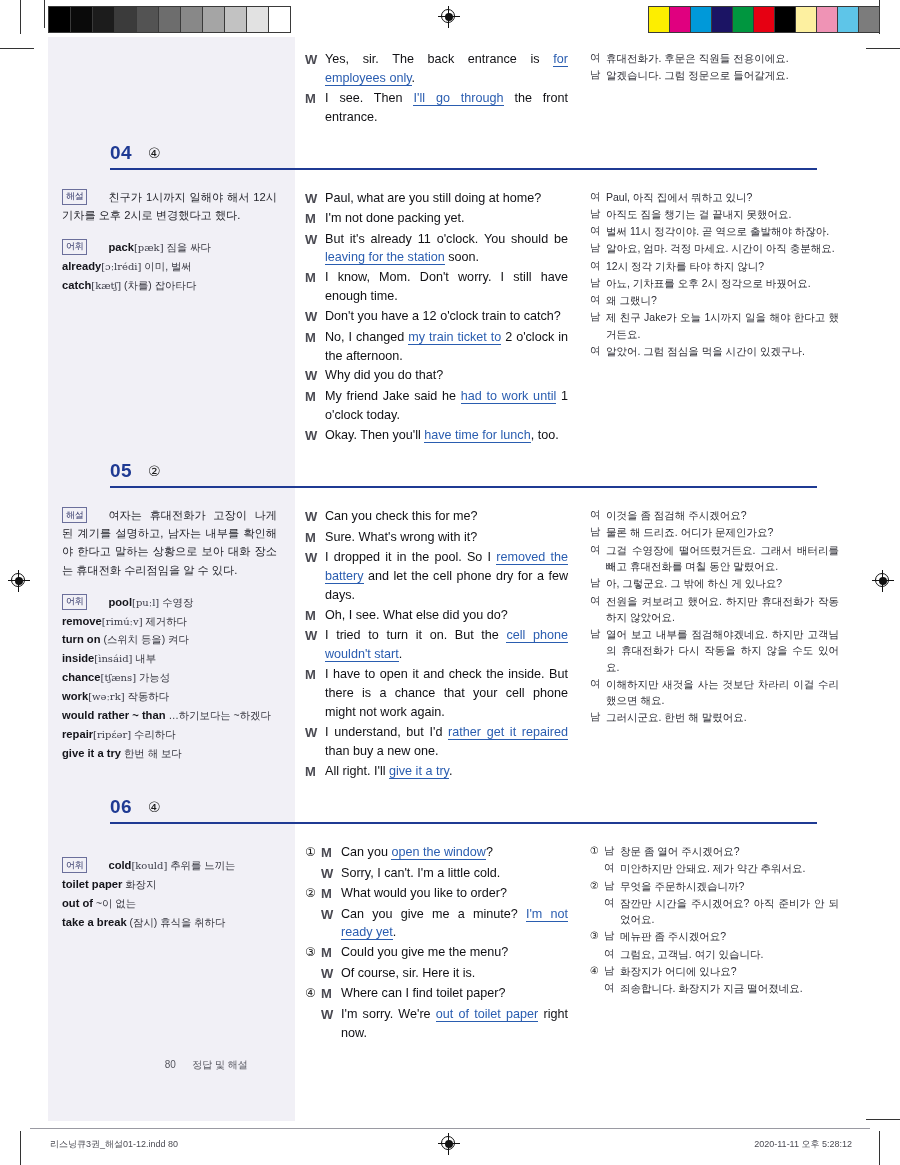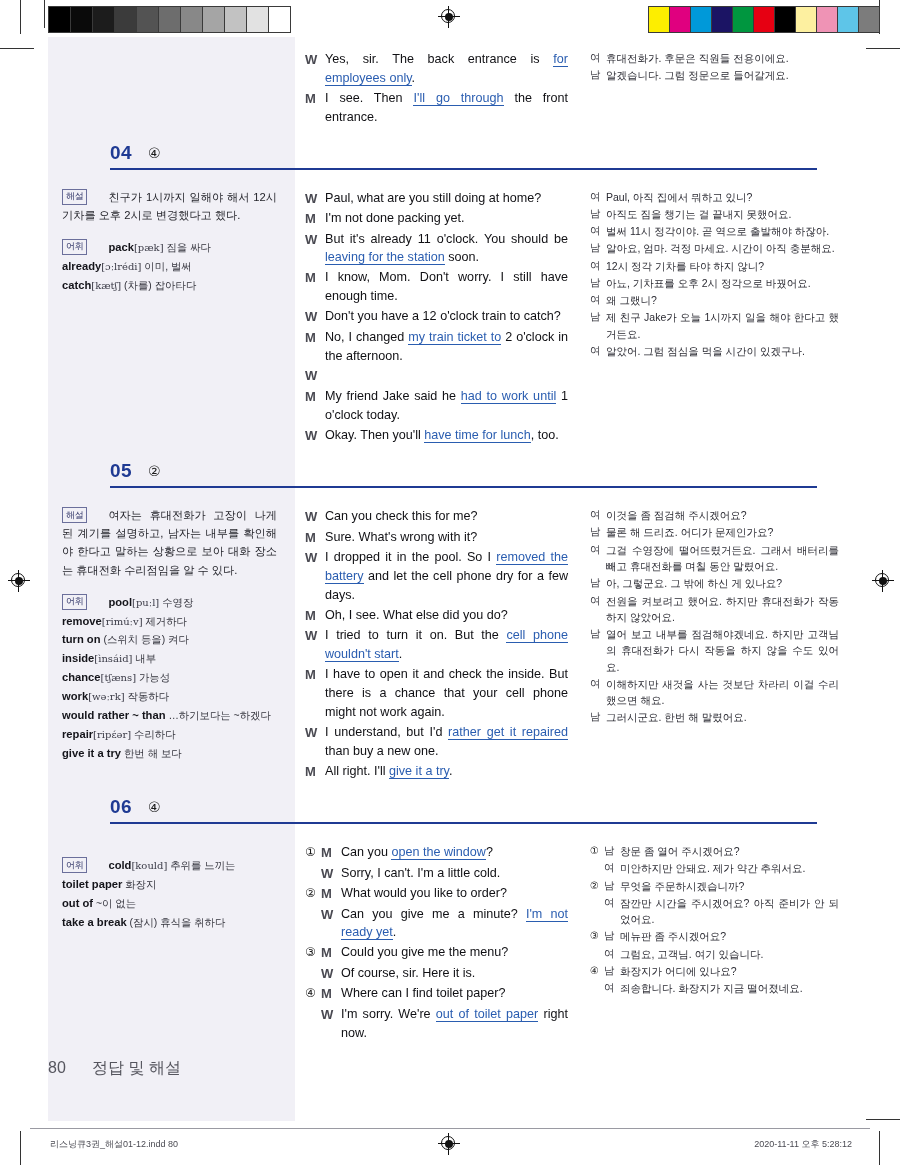--- a/index.html
+++ b/index.html
@@ -57,21 +57,21 @@
   .mark.circ{width:16px;font-weight:normal;font-size:12px;color:#1a1a1a;}
   .spk{flex:0 0 auto;width:20px;font-size:13px;font-weight:bold;color:#4a4a52;line-height:1.5;}
   .utt{flex:1 1 auto;font-size:12.6px;line-height:1.5;color:#101014;text-align:justify;text-align-last:left;}
   .u{color:#2a5db0;border-bottom:1px solid #2a5db0;}
 
   .kline{display:flex;align-items:flex-start;margin-bottom:1px;}
   .kspk{flex:0 0 auto;width:16px;font-size:10.4px;color:#35353d;line-height:1.55;}
   .kmark{flex:0 0 auto;width:14px;font-size:10px;color:#1a1a1a;line-height:1.6;}
   .ktxt{flex:1 1 auto;font-size:10.5px;line-height:1.55;color:#2b2b33;text-align:justify;text-align-last:left;}
 
-  .pagefoot{position:absolute;left:48px;top:1058px;width:300px;font-size:16px;color:#55555e;}
+  .pagefoot{position:absolute;left:48px;top:1058px;width:300px;font-size:10px;color:#55555e;text-align:center;}
   .pagefoot .pno{display:inline-block;width:44px;}
 
   .runfoot{position:absolute;top:1138px;font-size:9px;color:#4a4a52;font-family:"Liberation Sans",sans-serif;}
   #runfoot-left{left:50px;}
   #runfoot-right{right:48px;}
   #footrule{position:absolute;left:30px;top:1128px;width:840px;height:1px;background:#9a9aa2;}
 </style>
 </head>
 <body>
 
@@ -202,20 +202,21 @@
               <div class="line">
                 <span class="spk">W</span>
                 <span class="utt"><span>Don't you have a 12 o'clock train to catch?</span></span>
               </div>
               <div class="line">
                 <span class="spk">M</span>
                 <span class="utt"><span>No, I changed </span><span class="u">my train ticket to</span><span> 2 o'clock in the afternoon.</span></span>
               </div>
               <div class="line">
                 <span class="spk">W</span>
+                <span class="utt"><span>Why did you do that?</span></span>
               </div>
               <div class="line">
                 <span class="spk">M</span>
                 <span class="utt"><span>My friend Jake said he </span><span class="u">had to work until</span><span> 1 o'clock today.</span></span>
               </div>
               <div class="line">
                 <span class="spk">W</span>
                 <span class="utt"><span>Okay. Then you'll </span><span class="u">have time for lunch</span><span>, too.</span></span>
               </div>
             </div>

